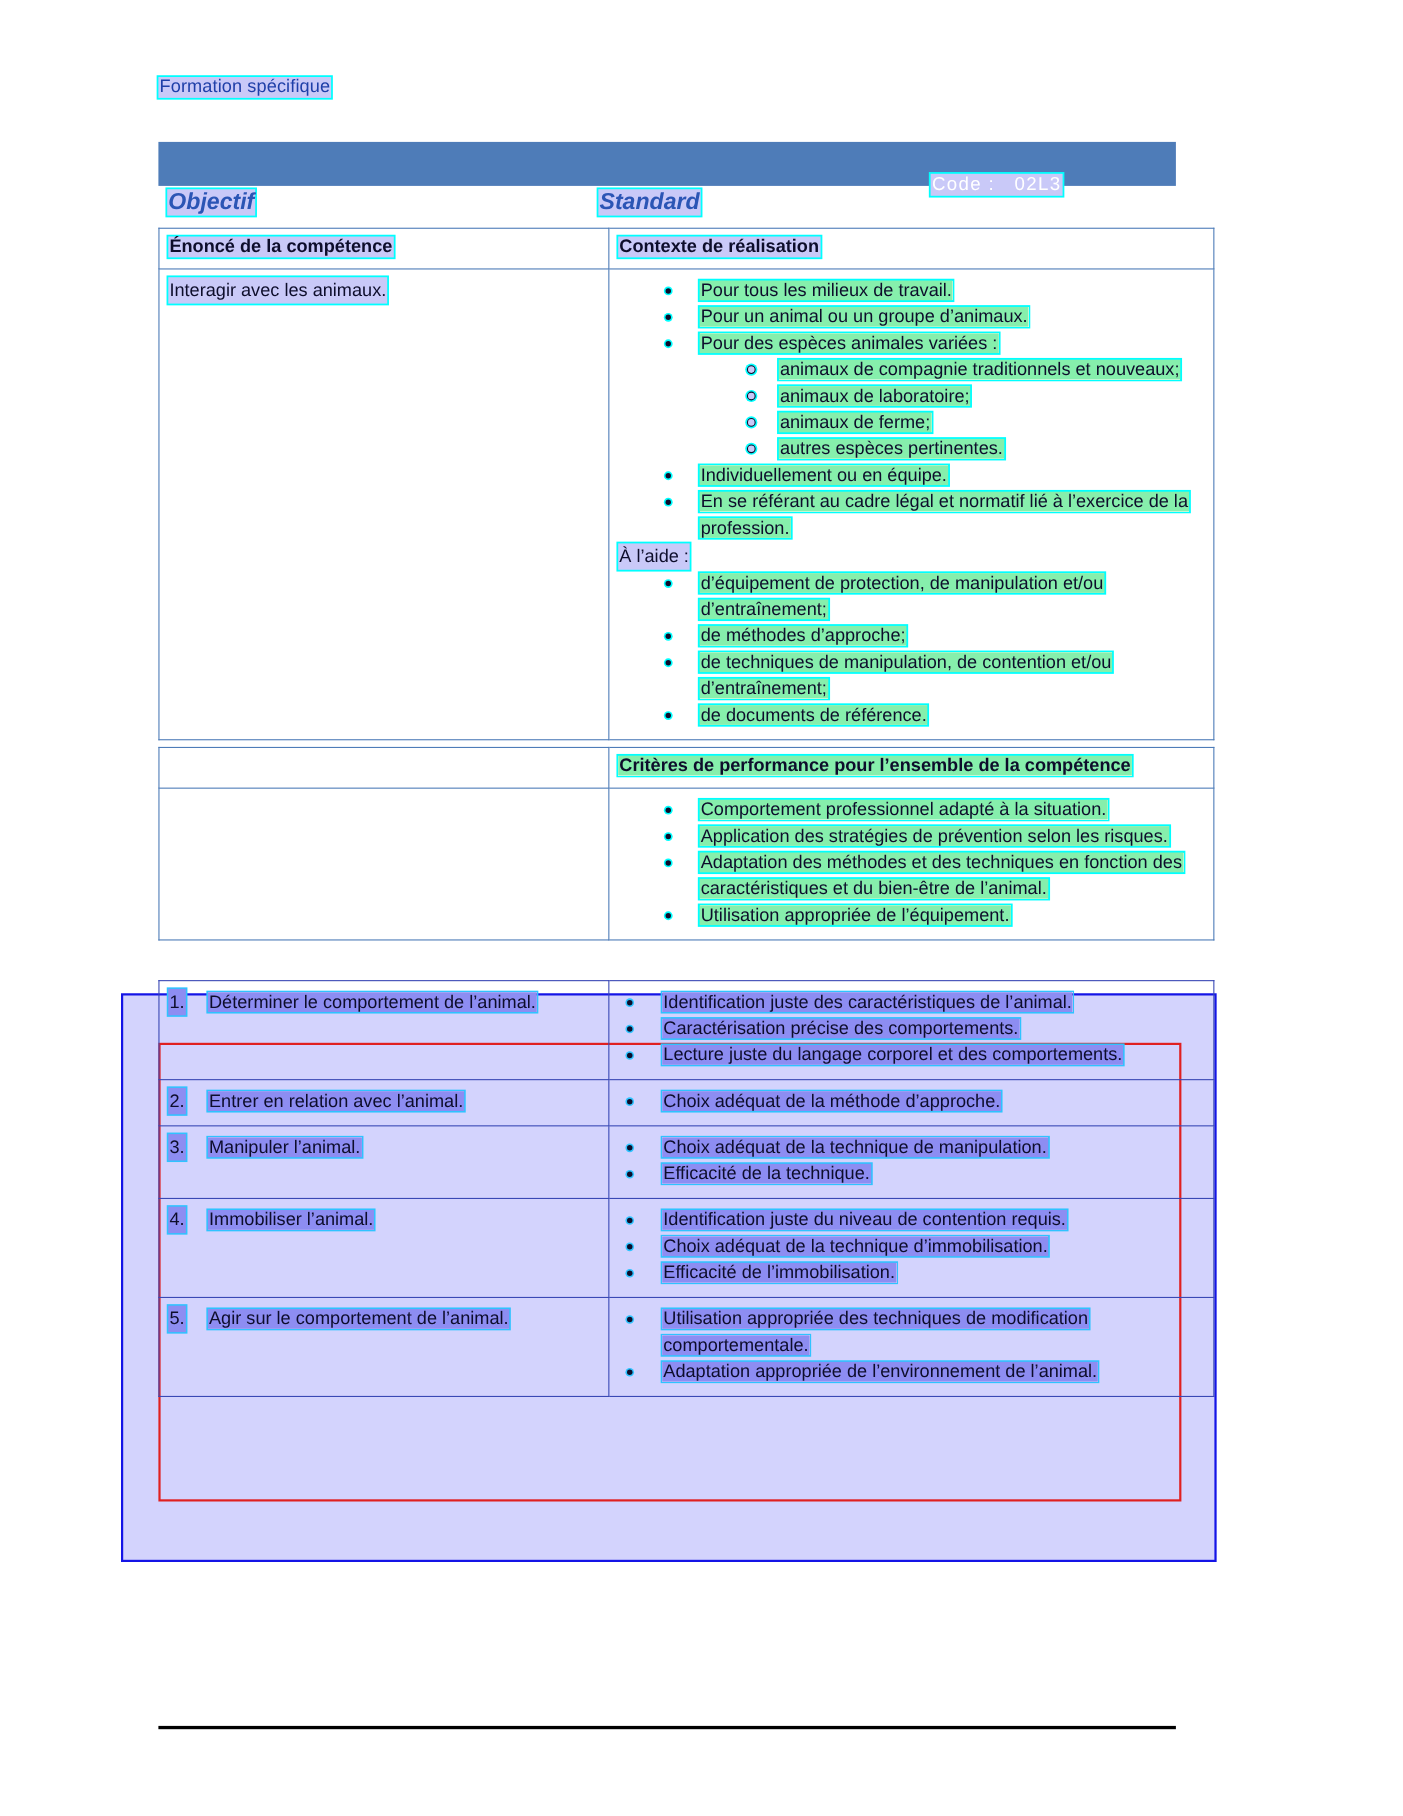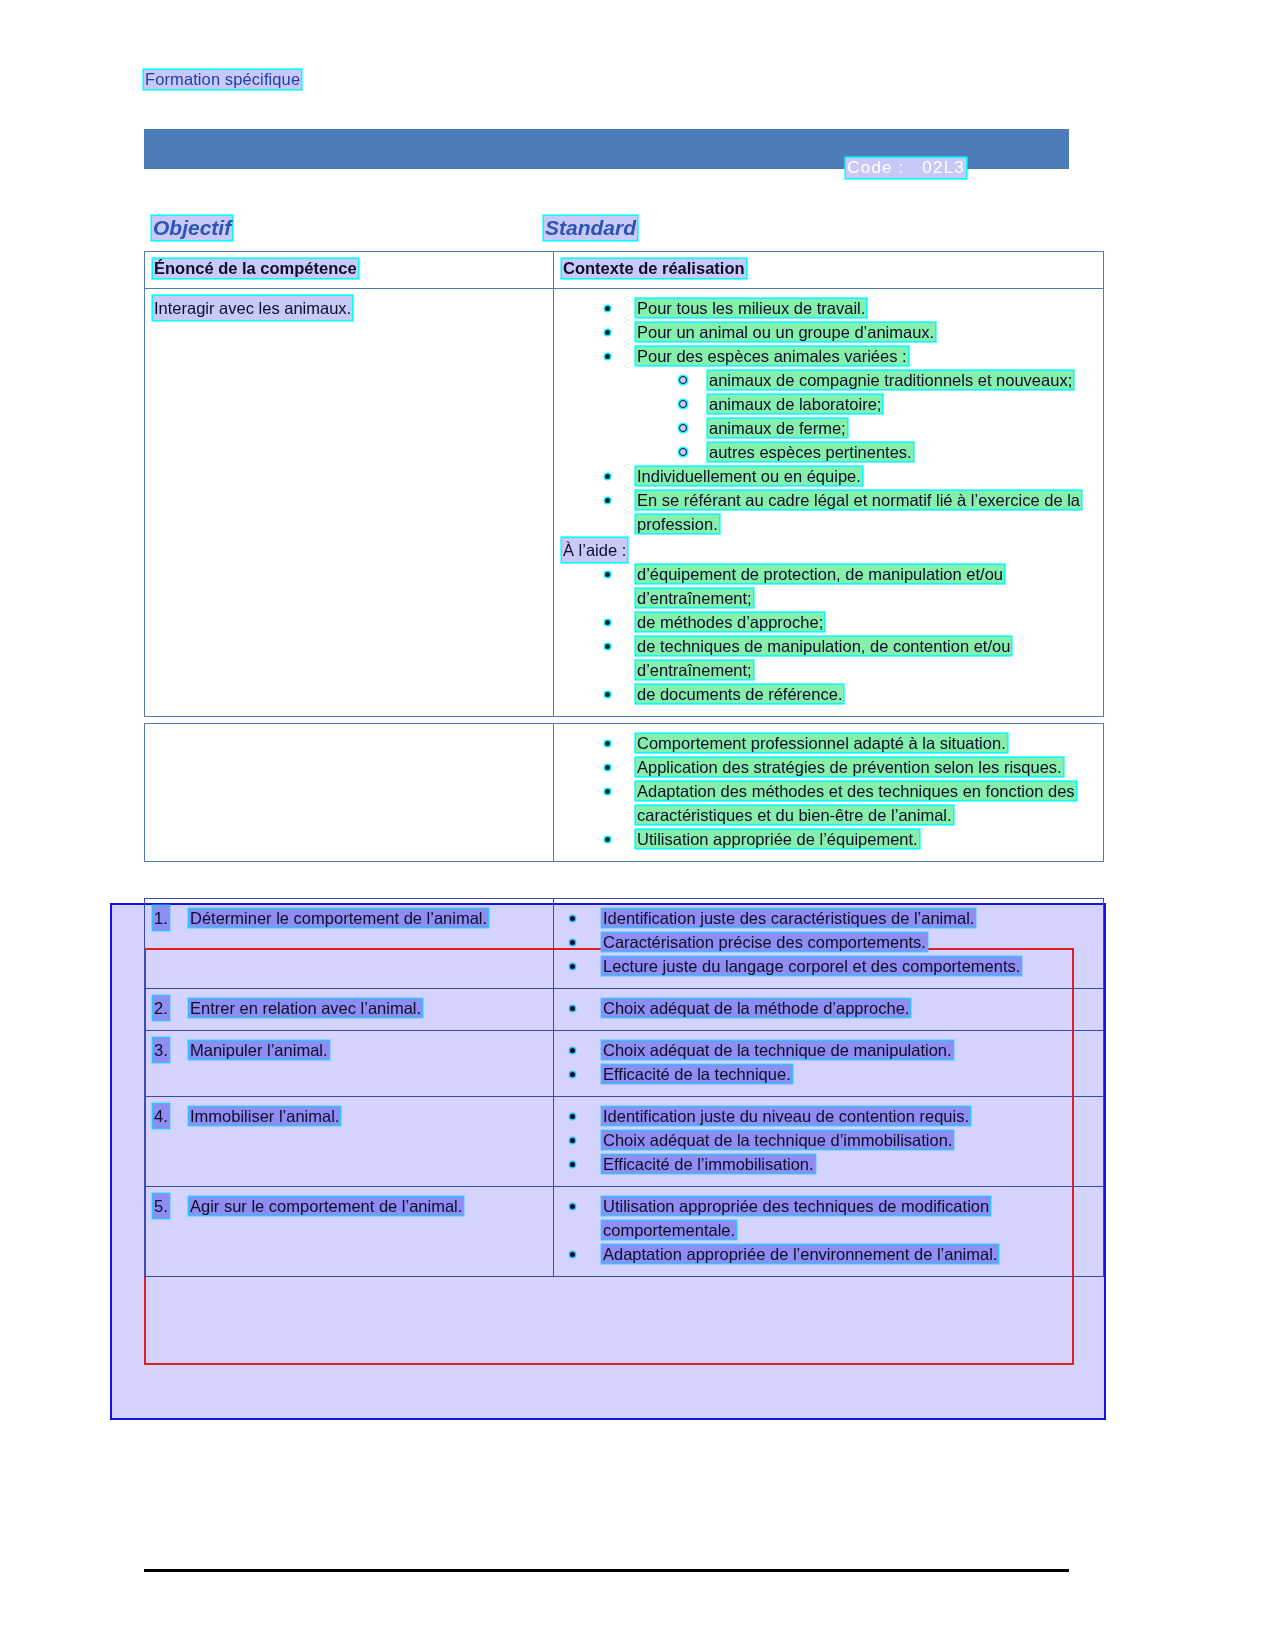--- a/index.html
+++ b/index.html
@@ -75,21 +75,20 @@
     color: #ffffff;
     font-size: 17px;
     letter-spacing: 1.2px;
     white-space: pre;
   }
 
   .obj-std-row {
     position: relative;
     height: 35px;
     padding-top: 3px;
-    margin-top: 44px;
   }
   .obj-std-row .objectif,
   .obj-std-row .standard {
     position: absolute;
     font-style: italic;
     font-weight: bold;
     font-size: 21px;
     color: #2b55b5;
     top: 3px;
   }
@@ -324,20 +323,26 @@
               <li><span class="hl">de documents de référence.</span></li>
             </ul>
           </div>
         </td>
       </tr>
     </tbody>
       </table>
 
     <table class="sheet" style="margin-top:6px;">
       <tbody>
+          <tr>
+        <td class="col-left">&nbsp;</td>
+        <td class="col-right">
+          <div class="hdr"><span class="hl">Critères de performance pour l’ensemble de la compétence</span></div>
+        </td>
+      </tr>
       <tr>
         <td class="col-left">&nbsp;</td>
         <td class="col-right">
           <div class="body-txt">
             <ul class="b1">
               <li><span class="hl">Comportement professionnel adapté à la situation.</span></li>
               <li><span class="hl">Application des stratégies de prévention selon les risques.</span></li>
               <li><span class="hl">Adaptation des méthodes et des techniques en fonction des caractéristiques et du bien-être de l’animal.</span></li>
               <li><span class="hl">Utilisation appropriée de l’équipement.</span></li>
             </ul>

